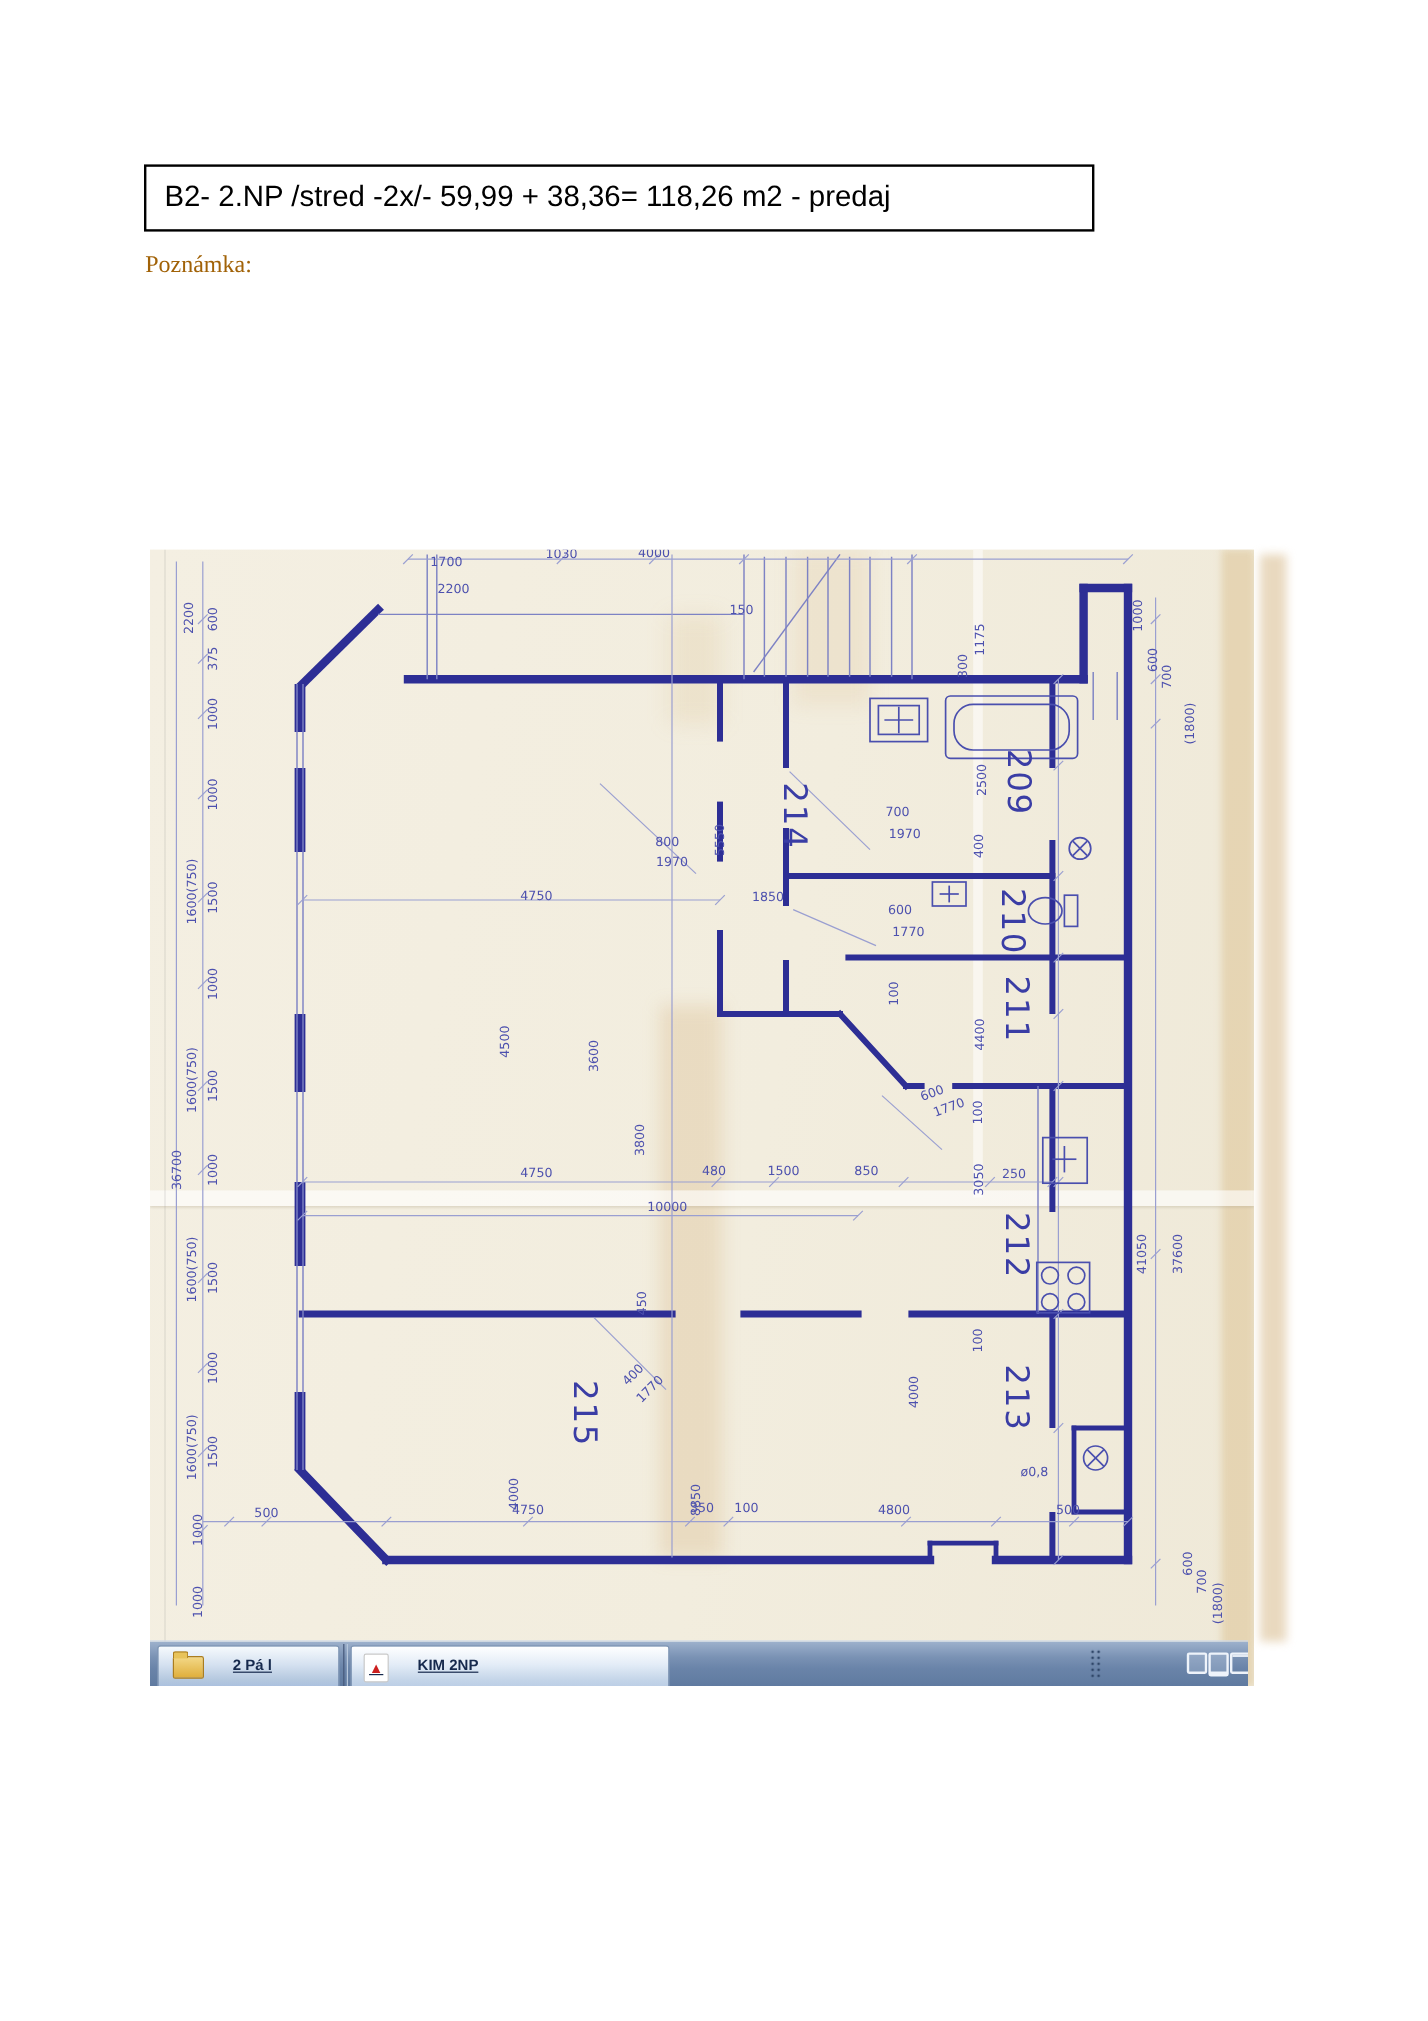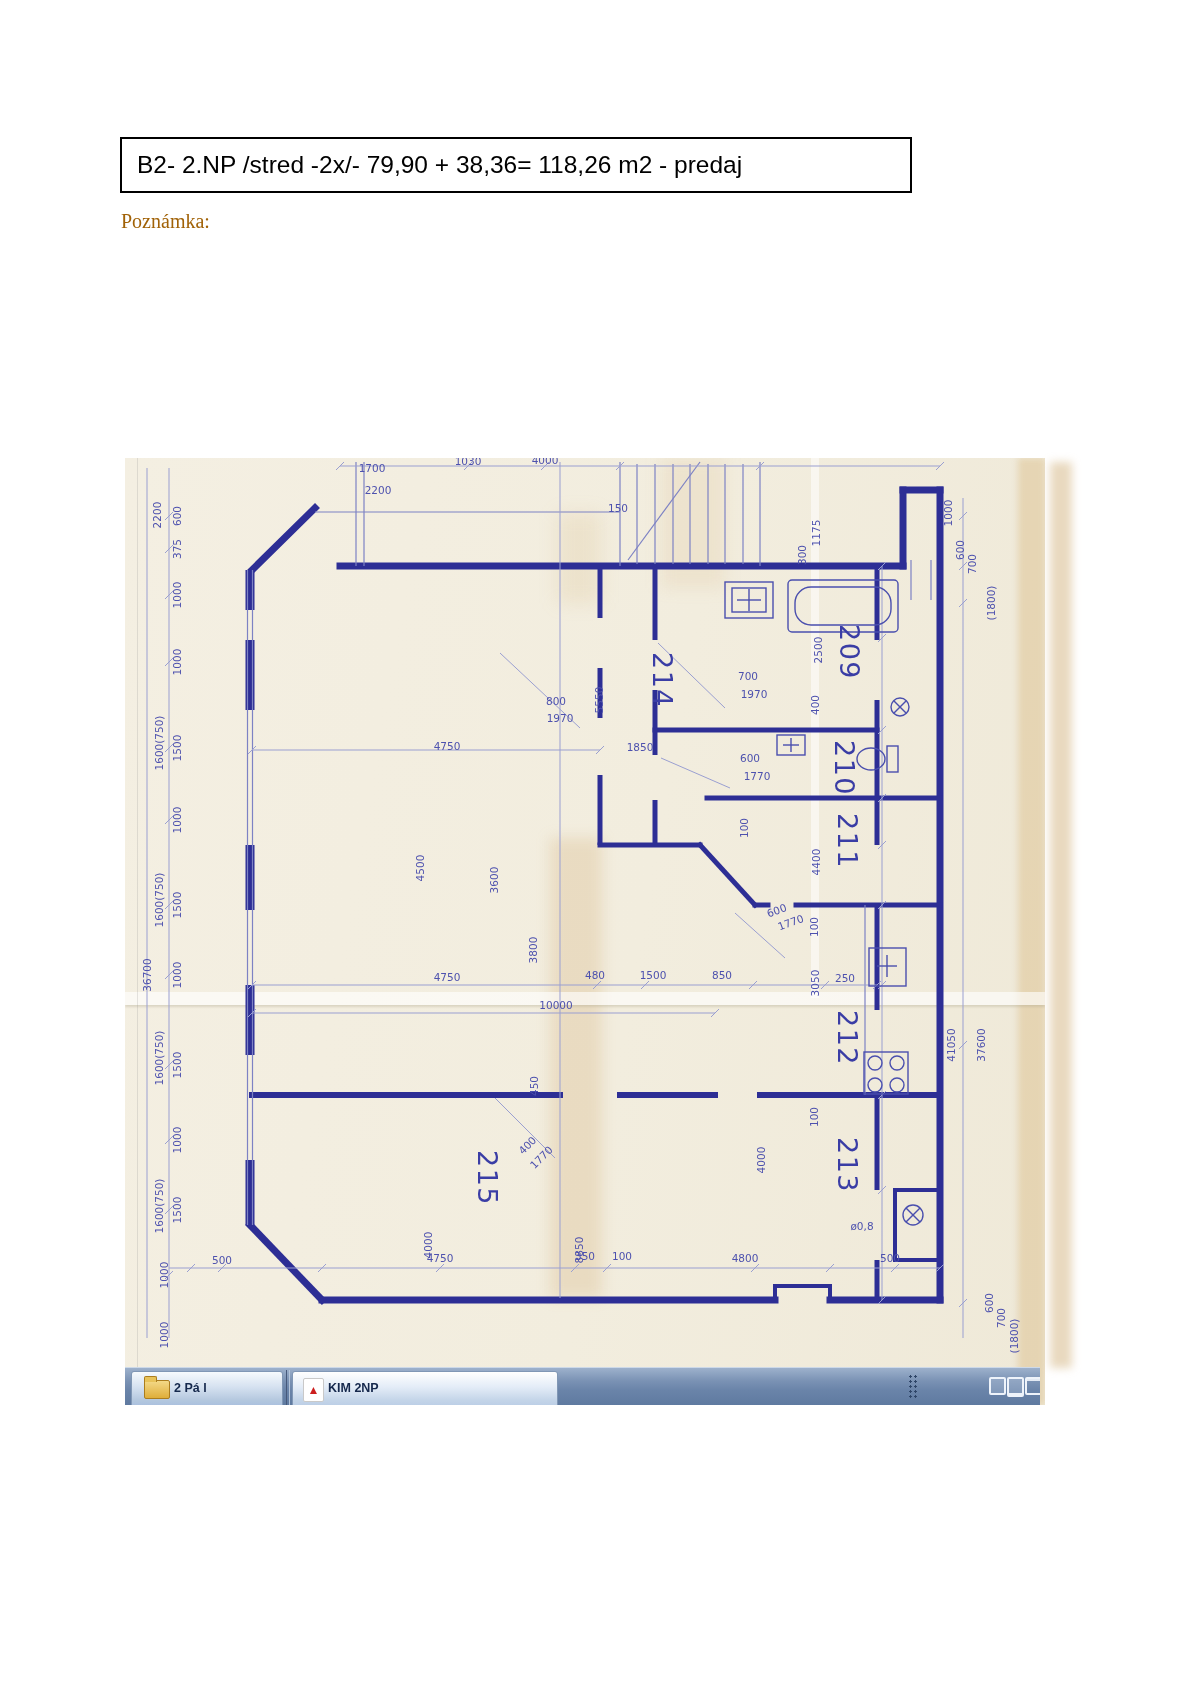--- a/index.html
+++ b/index.html
@@ -49,22 +49,22 @@
   
   .taskbar{
     position:absolute;left:0;bottom:0;width:915px;height:37px;
     background:linear-gradient(#9db1cc 0%,#7a92b4 35%,#6a84a9 60%,#5f7aa0 100%);
     border-top:1px solid #cdd9e8;overflow:hidden;
   }
   .tb-btn{
     position:absolute;top:3px;height:40px;border-radius:3px 3px 0 0;
     background:linear-gradient(#f6fafd 0%,#d5e1f0 40%,#b3c7de 75%,#a3badf 100%);
     border:1px solid #8097b5;box-sizing:border-box;
-    display:flex;align-items:flex-start;padding-top:6px;gap:4px;
-    font-size:12.5px;font-weight:bold;color:#16294d;cursor:pointer;
+    display:flex;align-items:flex-start;padding-top:6px;gap:24px;
+    font-size:12.5px;font-weight:bold;color:#16294d;cursor:pointer;text-decoration:underline;
   }
   .tb-btn .lbl{padding-top:3px;white-space:nowrap;overflow:hidden;}
   .tb-btn1{left:6px;width:152px;padding-left:12px;}
   .tb-btn2{left:167px;width:266px;padding-left:10px;
     background:linear-gradient(#ffffff 0%,#e3ecf7 40%,#c3d4e8 75%,#b5c9e4 100%);}
   .tb-sep{position:absolute;left:161px;top:2px;width:2px;height:35px;
     border-left:1px solid #46597b;border-right:1px solid #b6c6db;}
   .folder-ic{position:relative;width:24px;height:17px;margin-top:2px;
     background:linear-gradient(#f3d887,#dfae3a);border:1px solid #ab7d1e;border-radius:2px;}
   .folder-ic::before{content:"";position:absolute;left:-1px;top:-5px;width:11px;height:5px;
@@ -76,21 +76,21 @@
   .tray-ic{position:absolute;top:9px;width:13px;height:14px;border:2px solid #eef3fa;
     border-radius:2px;background:rgba(210,222,238,.25);cursor:pointer;}
   .tray-ic.i1{left:864px;}
   .tray-ic.i2{left:882px;border-bottom-width:4px;}
   .tray-ic.i3{left:900px;background:linear-gradient(rgba(238,243,250,.9) 2px,transparent 2px);}
 </style>
 </head>
 <body>
 
 <div class="hdr-box">
-  <span>B2- 2.NP /stred -2x/- 79,90 + 38,36= 118,26 m2 - predaj</span>
+  <span>B2- 2.NP /stred -2x/- 59,99 + 38,36= 118,26 m2 - predaj</span>
 </div>
 
 <div class="note">Poznámka:</div>
 
 <div class="scan">
   <div class="stain stain1"></div>
   <div class="stain stain2"></div>
   <div class="stain stain3"></div>
   <div class="stain stain4"></div>
   <div class="stain fold-h"></div>

